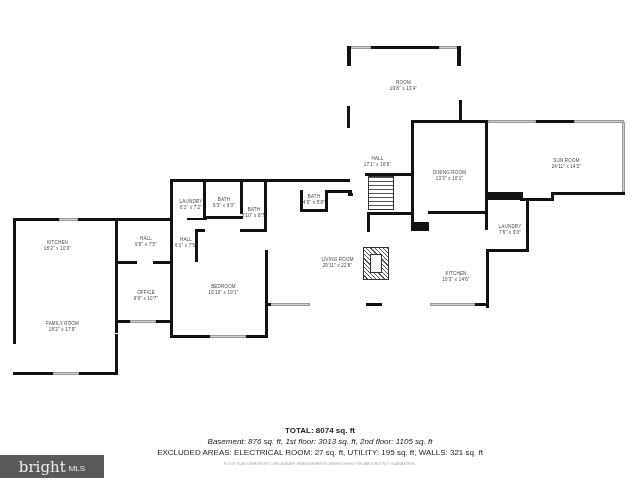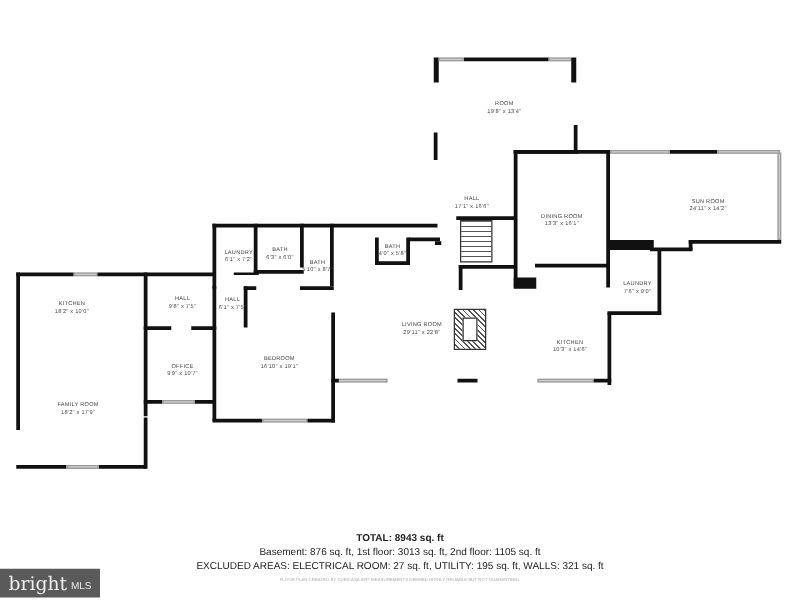--- a/index.html
+++ b/index.html
@@ -7,24 +7,24 @@
   .plan{position:absolute;left:0;top:0;width:640px;height:400px;}
   .w{position:absolute;background:#111;}
   .win{position:absolute;background:#cfcfcf;border:1px solid #9a9a9a;box-sizing:border-box;}
   .room{position:absolute;text-align:center;color:#444;font-size:4.5px;line-height:6px;letter-spacing:.2px;}
   .room .n{text-transform:uppercase;}
   .stairs{position:absolute;border:1px solid #333;box-sizing:border-box;background:repeating-linear-gradient(0deg,#fff 0,#fff 3px,#555 3px,#555 4px);}
   .fire{position:absolute;border:1px solid #333;box-sizing:border-box;background:repeating-linear-gradient(45deg,#fff 0,#fff 2px,#555 2px,#555 3px);}
   .fire .in{position:absolute;left:6px;top:6px;right:6px;bottom:6px;background:#fff;border:1px solid #333;}
   .summary{position:absolute;left:0;width:640px;text-align:center;color:#222;}
   .total{top:426px;font-size:8px;font-weight:bold;}
-  .l1{top:437px;font-size:8px;}
+  .l1{top:437px;font-size:8px;font-style:italic;}
   .l2{top:448px;font-size:8px;}
   .disc{top:462px;font-size:3.5px;color:#aaa;}
-  .logo{position:absolute;left:0;top:455px;width:80px;height:23px;background:#5a5a5a;color:#eee;display:flex;align-items:center;justify-content:center;}
+  .logo{position:absolute;left:0;top:455px;width:104px;height:23px;background:#5a5a5a;color:#eee;display:flex;align-items:center;justify-content:center;}
   .logo .b{font-family:"DejaVu Serif",serif;font-size:15px;}
   .logo .m{font-size:8px;margin-left:3px;margin-top:3px;}
 </style>
 </head>
 <body>
 
 <div class="plan">
 
   <div class="w" style="left:347px;top:46px;width:4px;height:20px"></div>
   <div class="w" style="left:371px;top:46px;width:68px;height:3px"></div>
@@ -168,21 +168,21 @@
   <div class="room" style="left:492px;top:224px;width:36px">
       <div class="n">LAUNDRY</div>
       <div>7'6" x 9'0"</div>
     </div>
   <div class="room" style="left:35px;top:321px;width:55px">
       <div class="n">FAMILY ROOM</div>
       <div>18'2" x 17'9"</div>
     </div>
 </div>
 
-<div class="summary total">TOTAL: 8943 sq. ft</div>
+<div class="summary total">TOTAL: 8074 sq. ft</div>
 <div class="summary l1">Basement: 876 sq. ft, 1st floor: 3013 sq. ft, 2nd floor: 1105 sq. ft</div>
 <div class="summary l2">EXCLUDED AREAS: ELECTRICAL ROOM: 27 sq. ft, UTILITY: 195 sq. ft, WALLS: 321 sq. ft</div>
 <div class="summary disc">FLOOR PLAN CREATED BY CUBICASA APP. MEASUREMENTS DEEMED HIGHLY RELIABLE BUT NOT GUARANTEED.</div>
 
 <div class="logo">
   <span class="b">bright</span>
   <span class="m">MLS</span>
 </div>
 
 </body></html>

